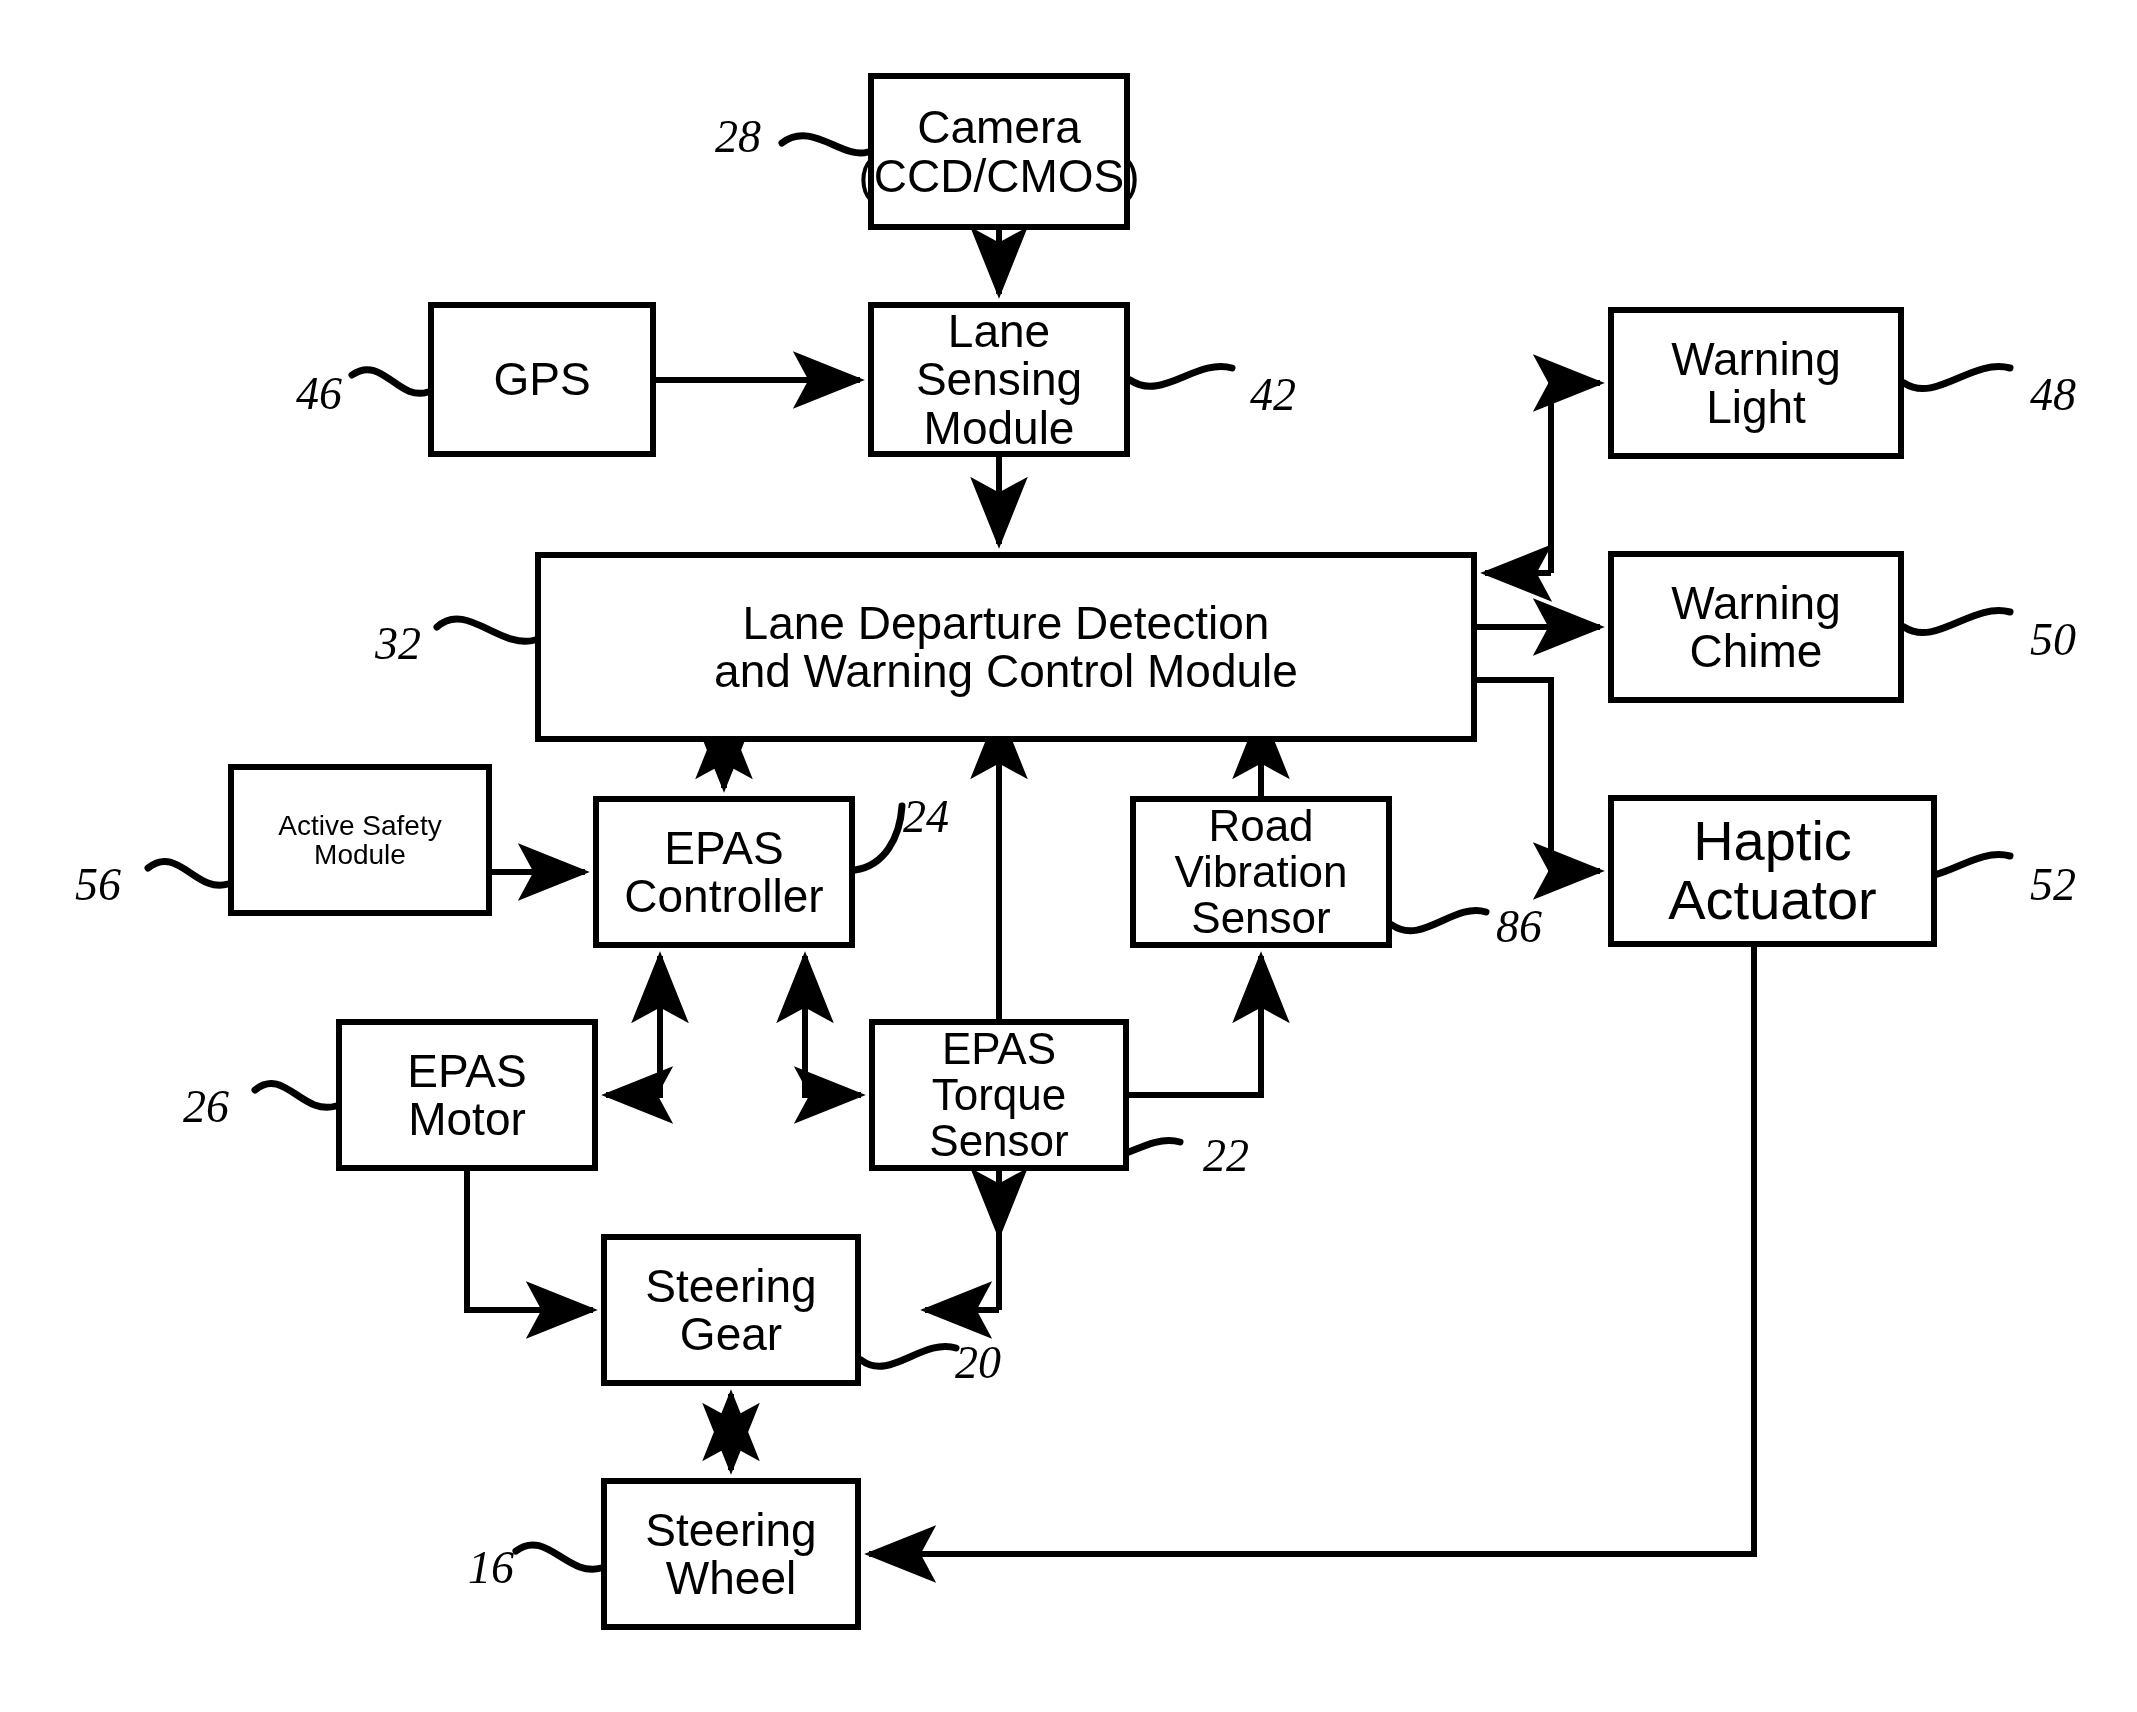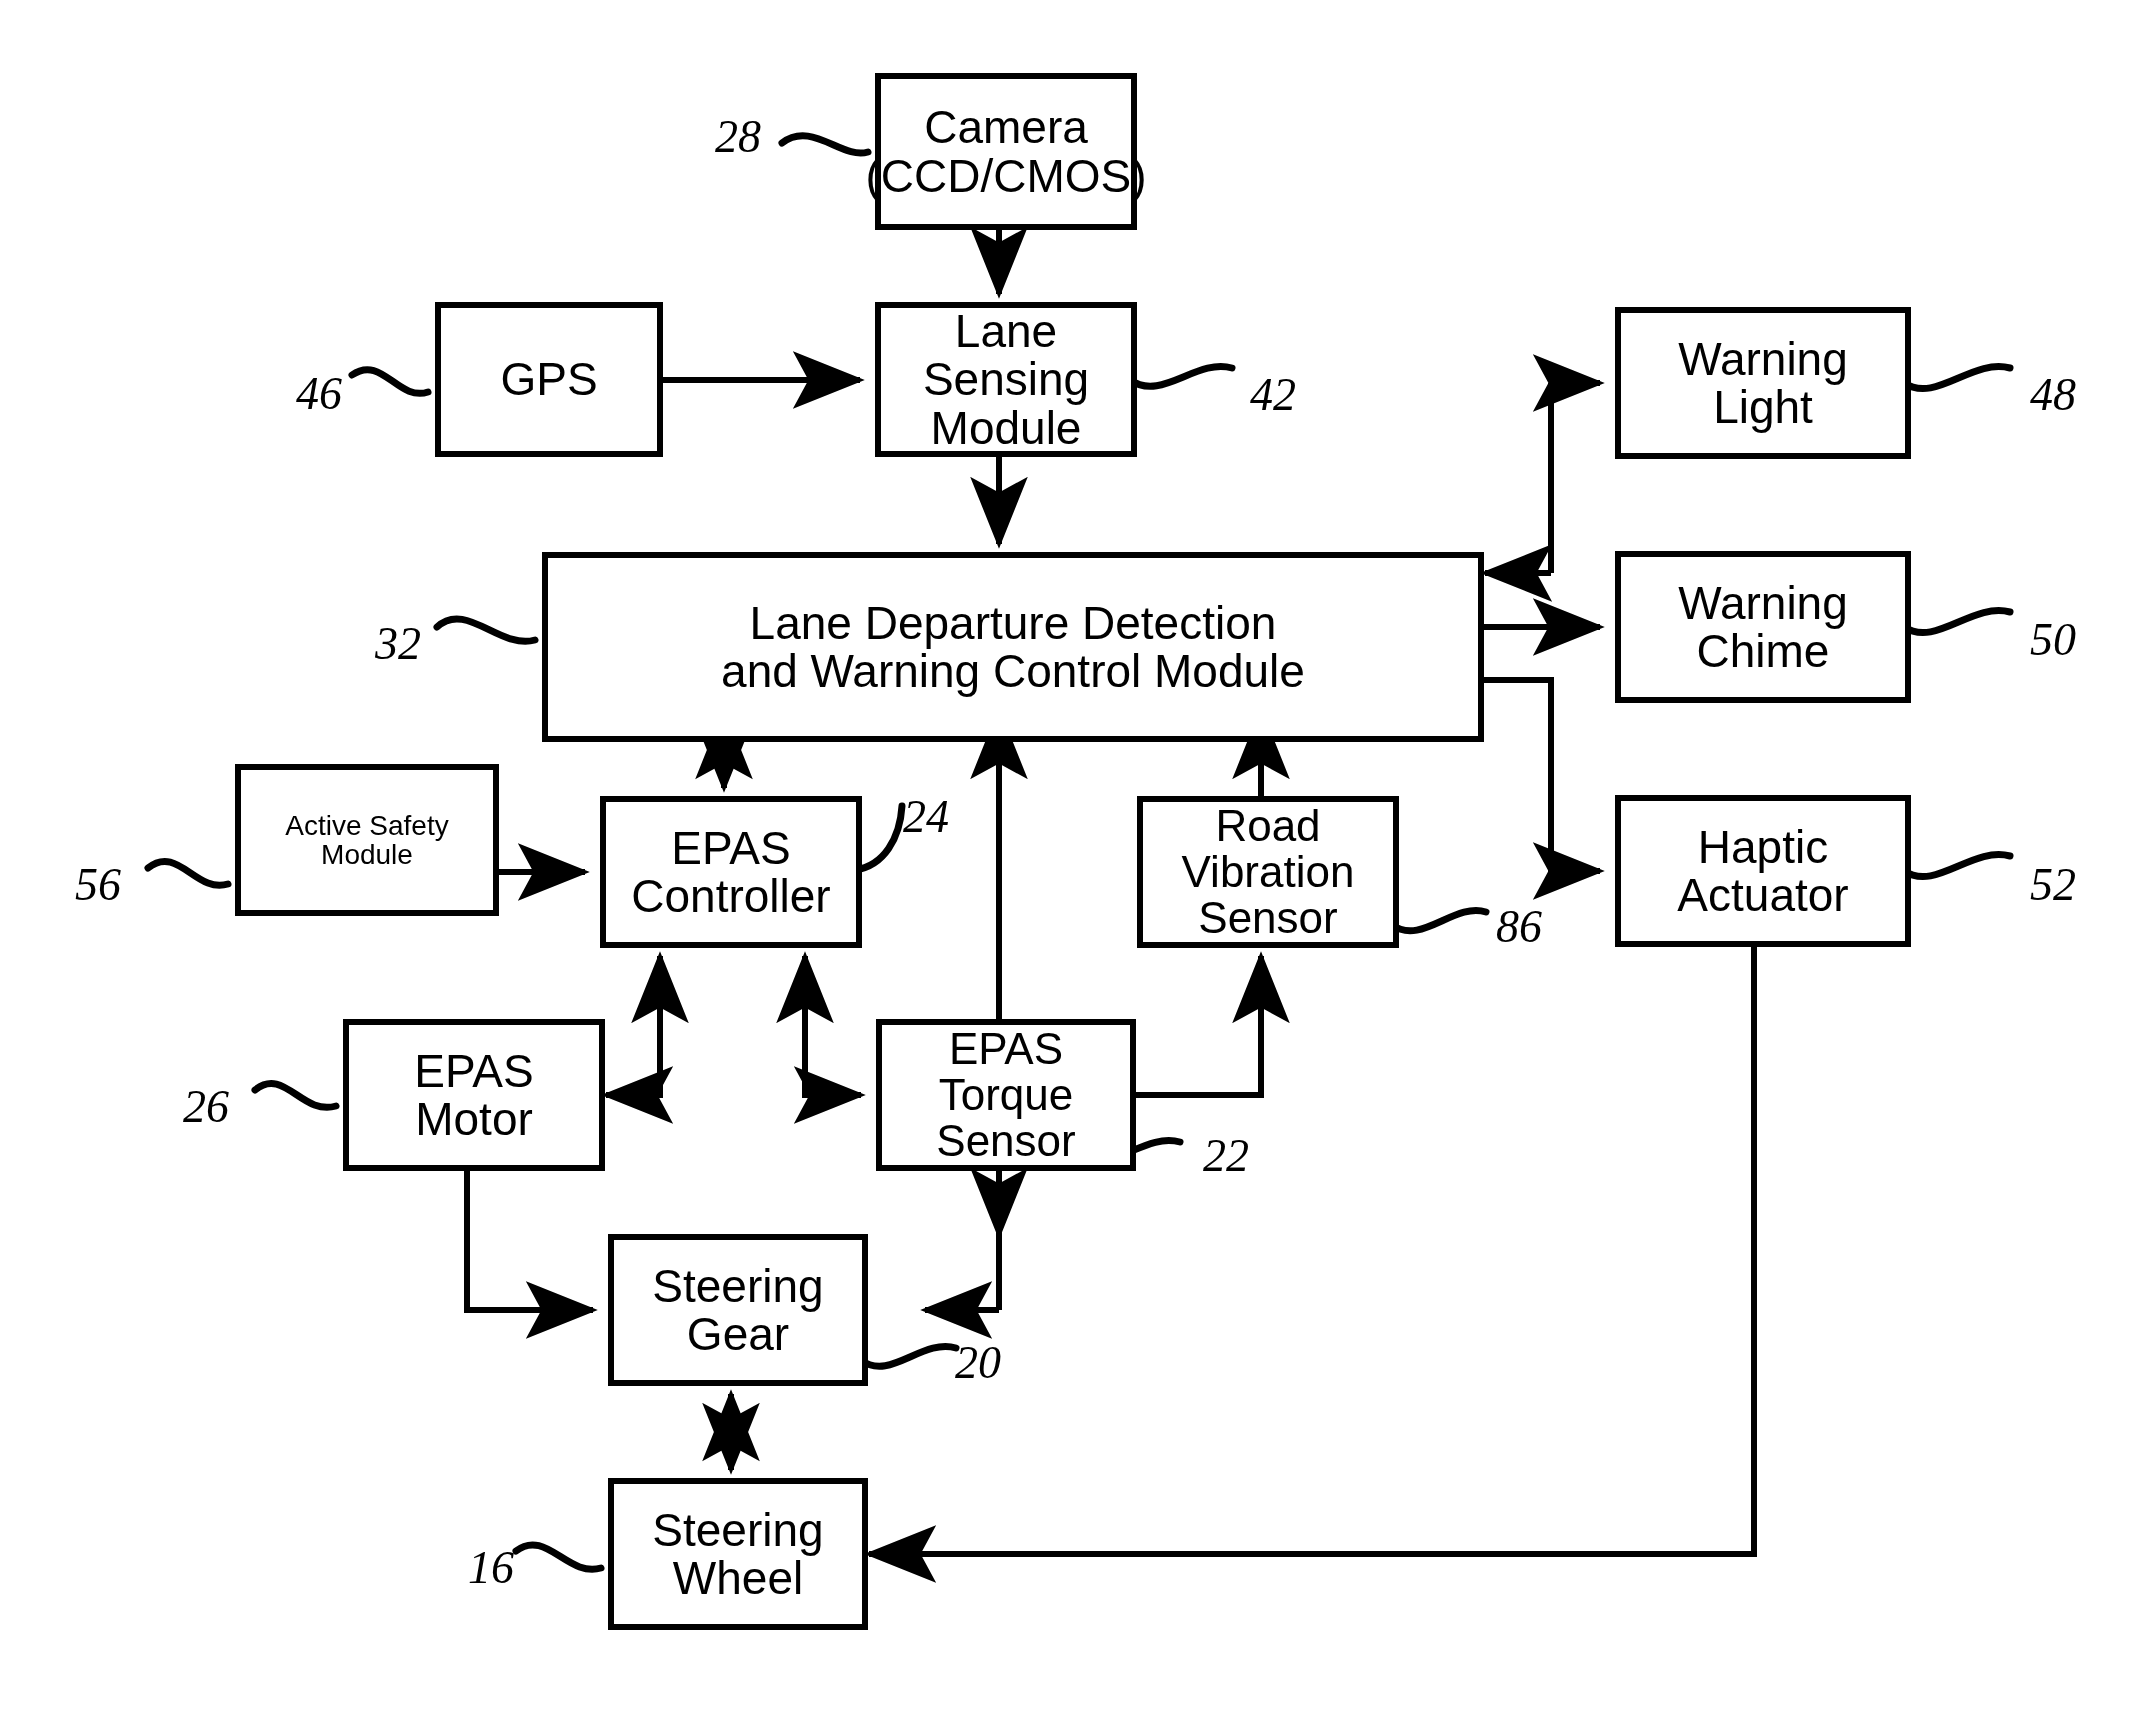--- a/index.html
+++ b/index.html
@@ -40,21 +40,20 @@
     box-sizing: border-box;
     border: 6px solid #000000;
     background: #ffffff;
     display: flex;
     align-items: center;
     justify-content: center;
     text-align: center;
     line-height: 1.05;
     color: #000000;
     font-weight: 400;
-    margin-left: 7px;
   }
   .node .label {
     display: block;
     white-space: pre-line;
     padding: 0 6px;
   }
   .refnum {
     position: absolute;
     font-family: "Liberation Serif", serif;
     font-style: italic;
@@ -159,21 +158,21 @@
   <div class="node" style="left:1608px; top:307px; width:296px; height:152px; font-size:46px;">
     <span class="label">Warning
 Light</span>
   </div>
 
   <div class="node" style="left:1608px; top:551px; width:296px; height:152px; font-size:46px;">
     <span class="label">Warning
 Chime</span>
   </div>
 
-  <div class="node" style="left:1608px; top:795px; width:296px; height:152px; font-size:46px;">
+  <div class="node" style="left:1608px; top:795px; width:329px; height:152px; font-size:56px;">
     <span class="label">Haptic
 Actuator</span>
   </div>
 
   <div class="node" style="left:228px; top:764px; width:264px; height:152px; font-size:28px;">
     <span class="label">Active Safety
 Module</span>
   </div>
 
   <div class="node" style="left:593px; top:796px; width:262px; height:152px; font-size:46px;">

